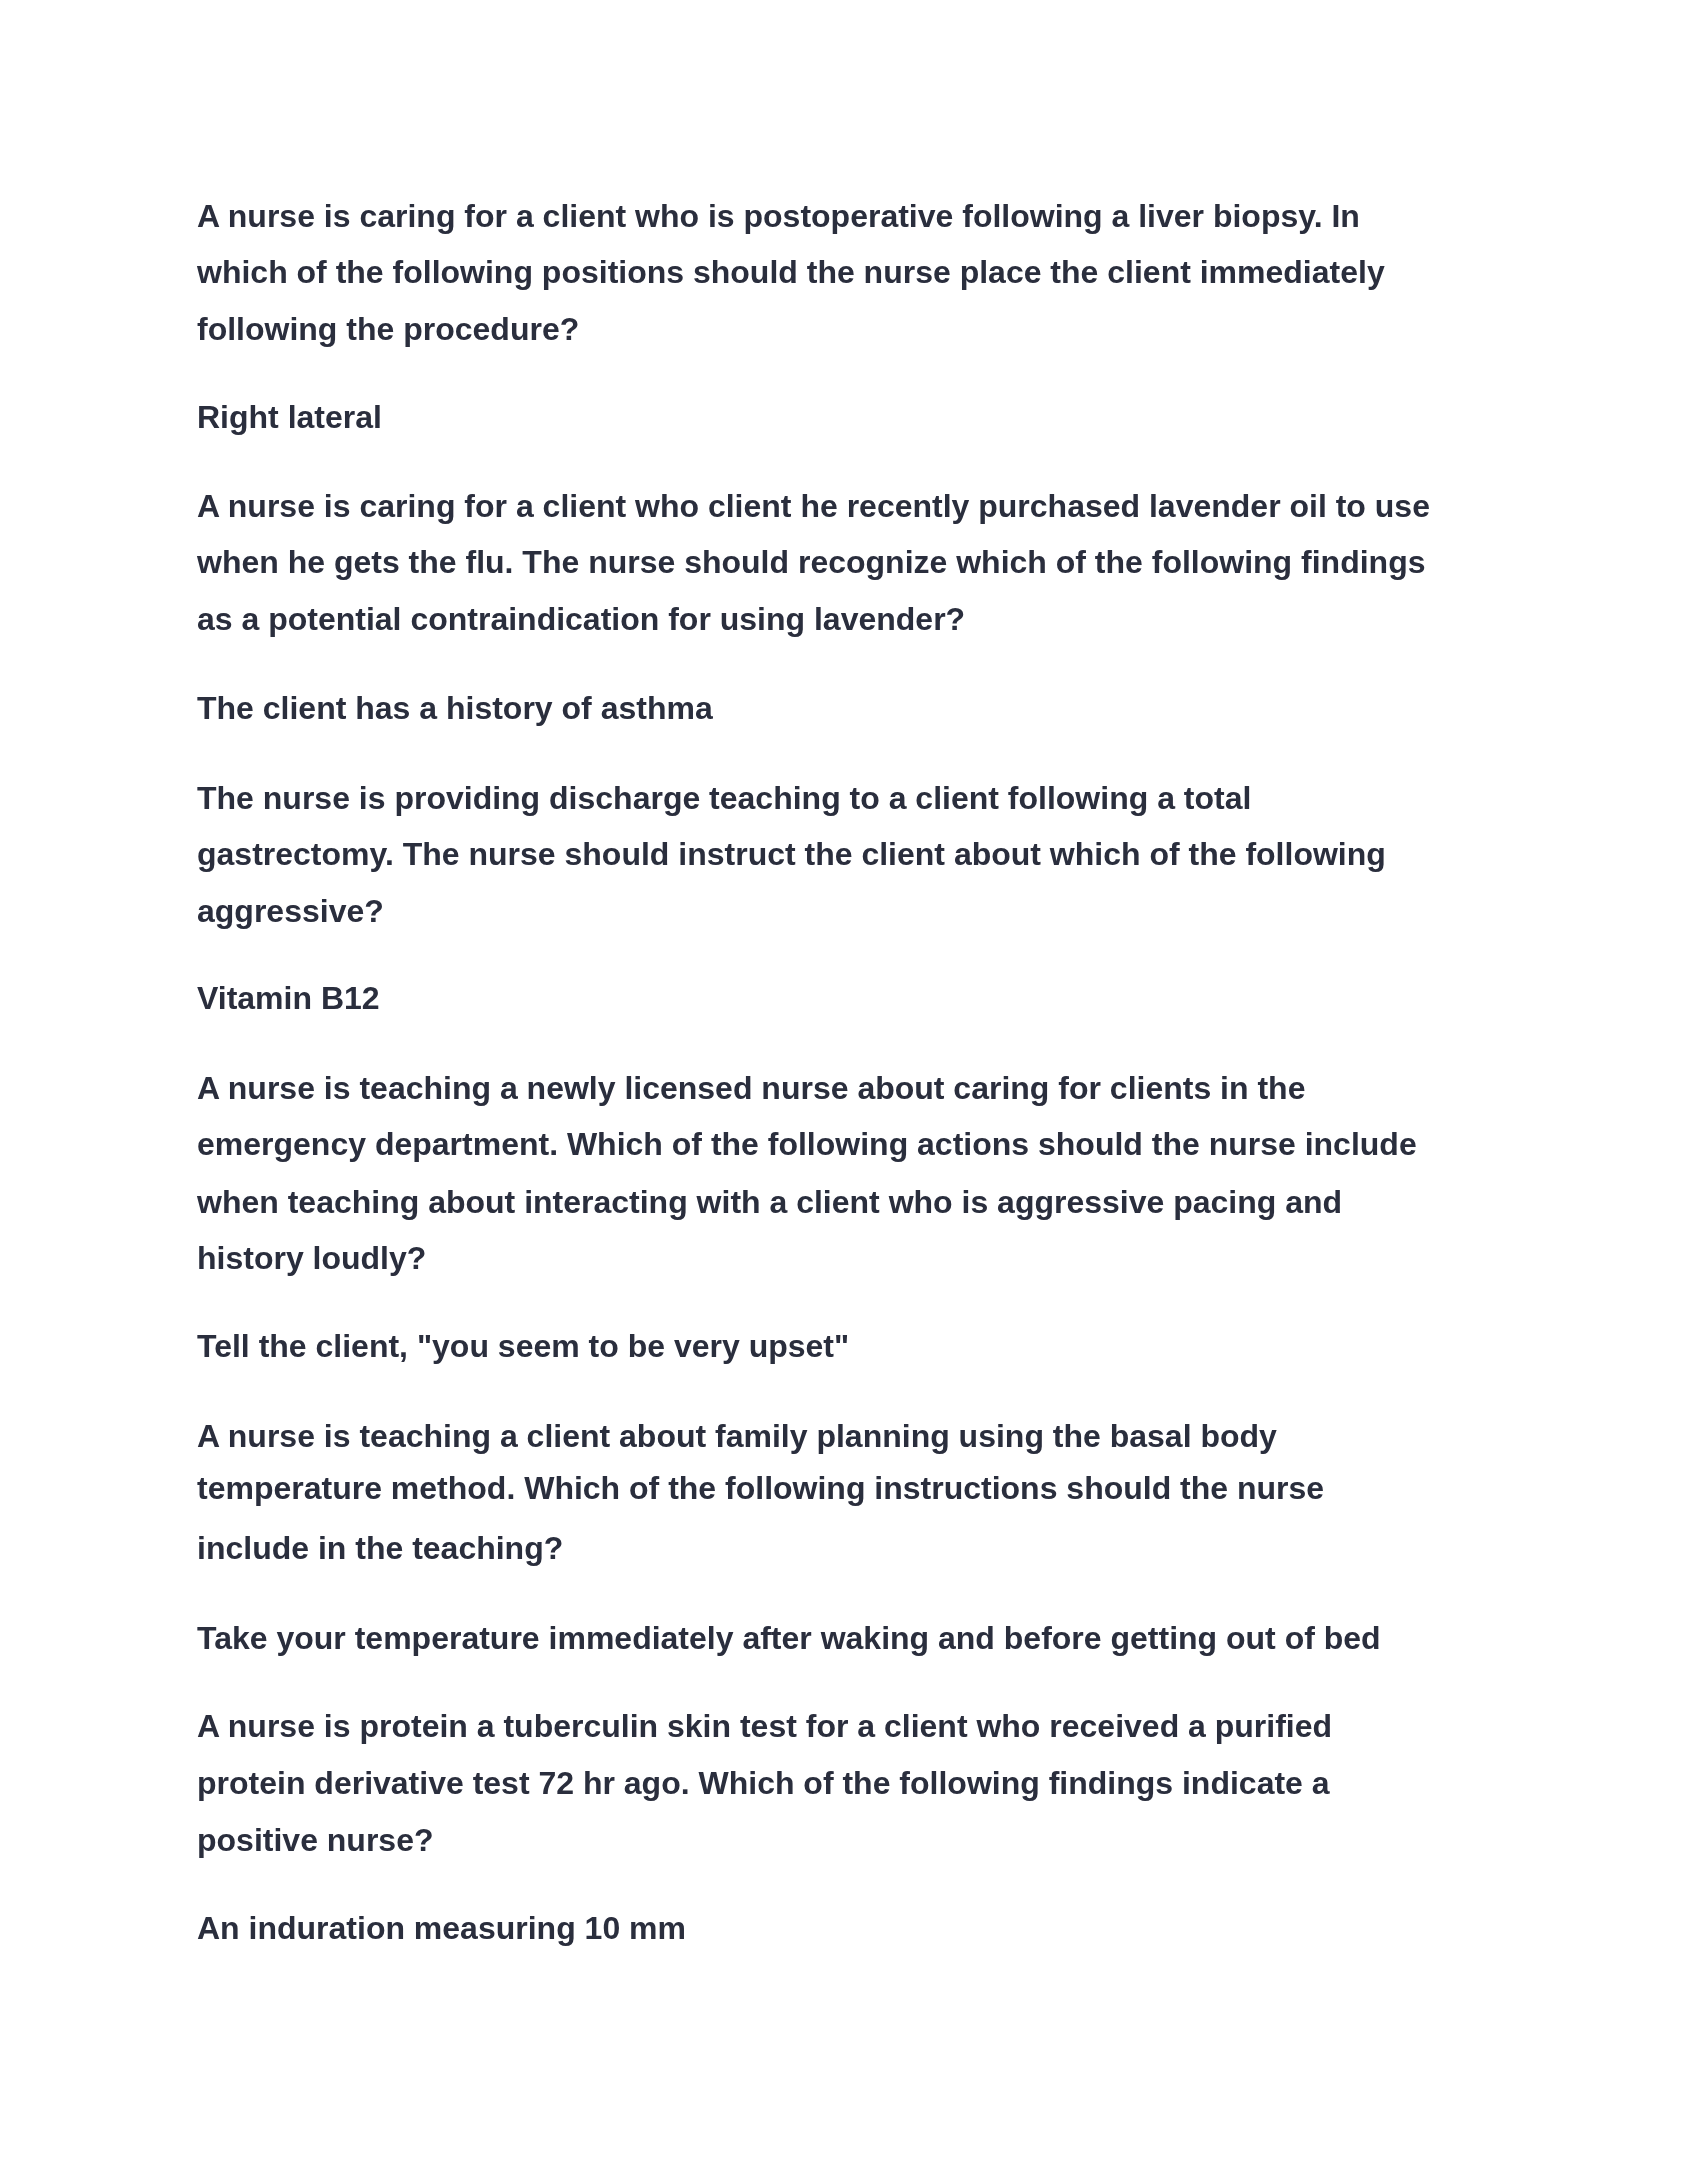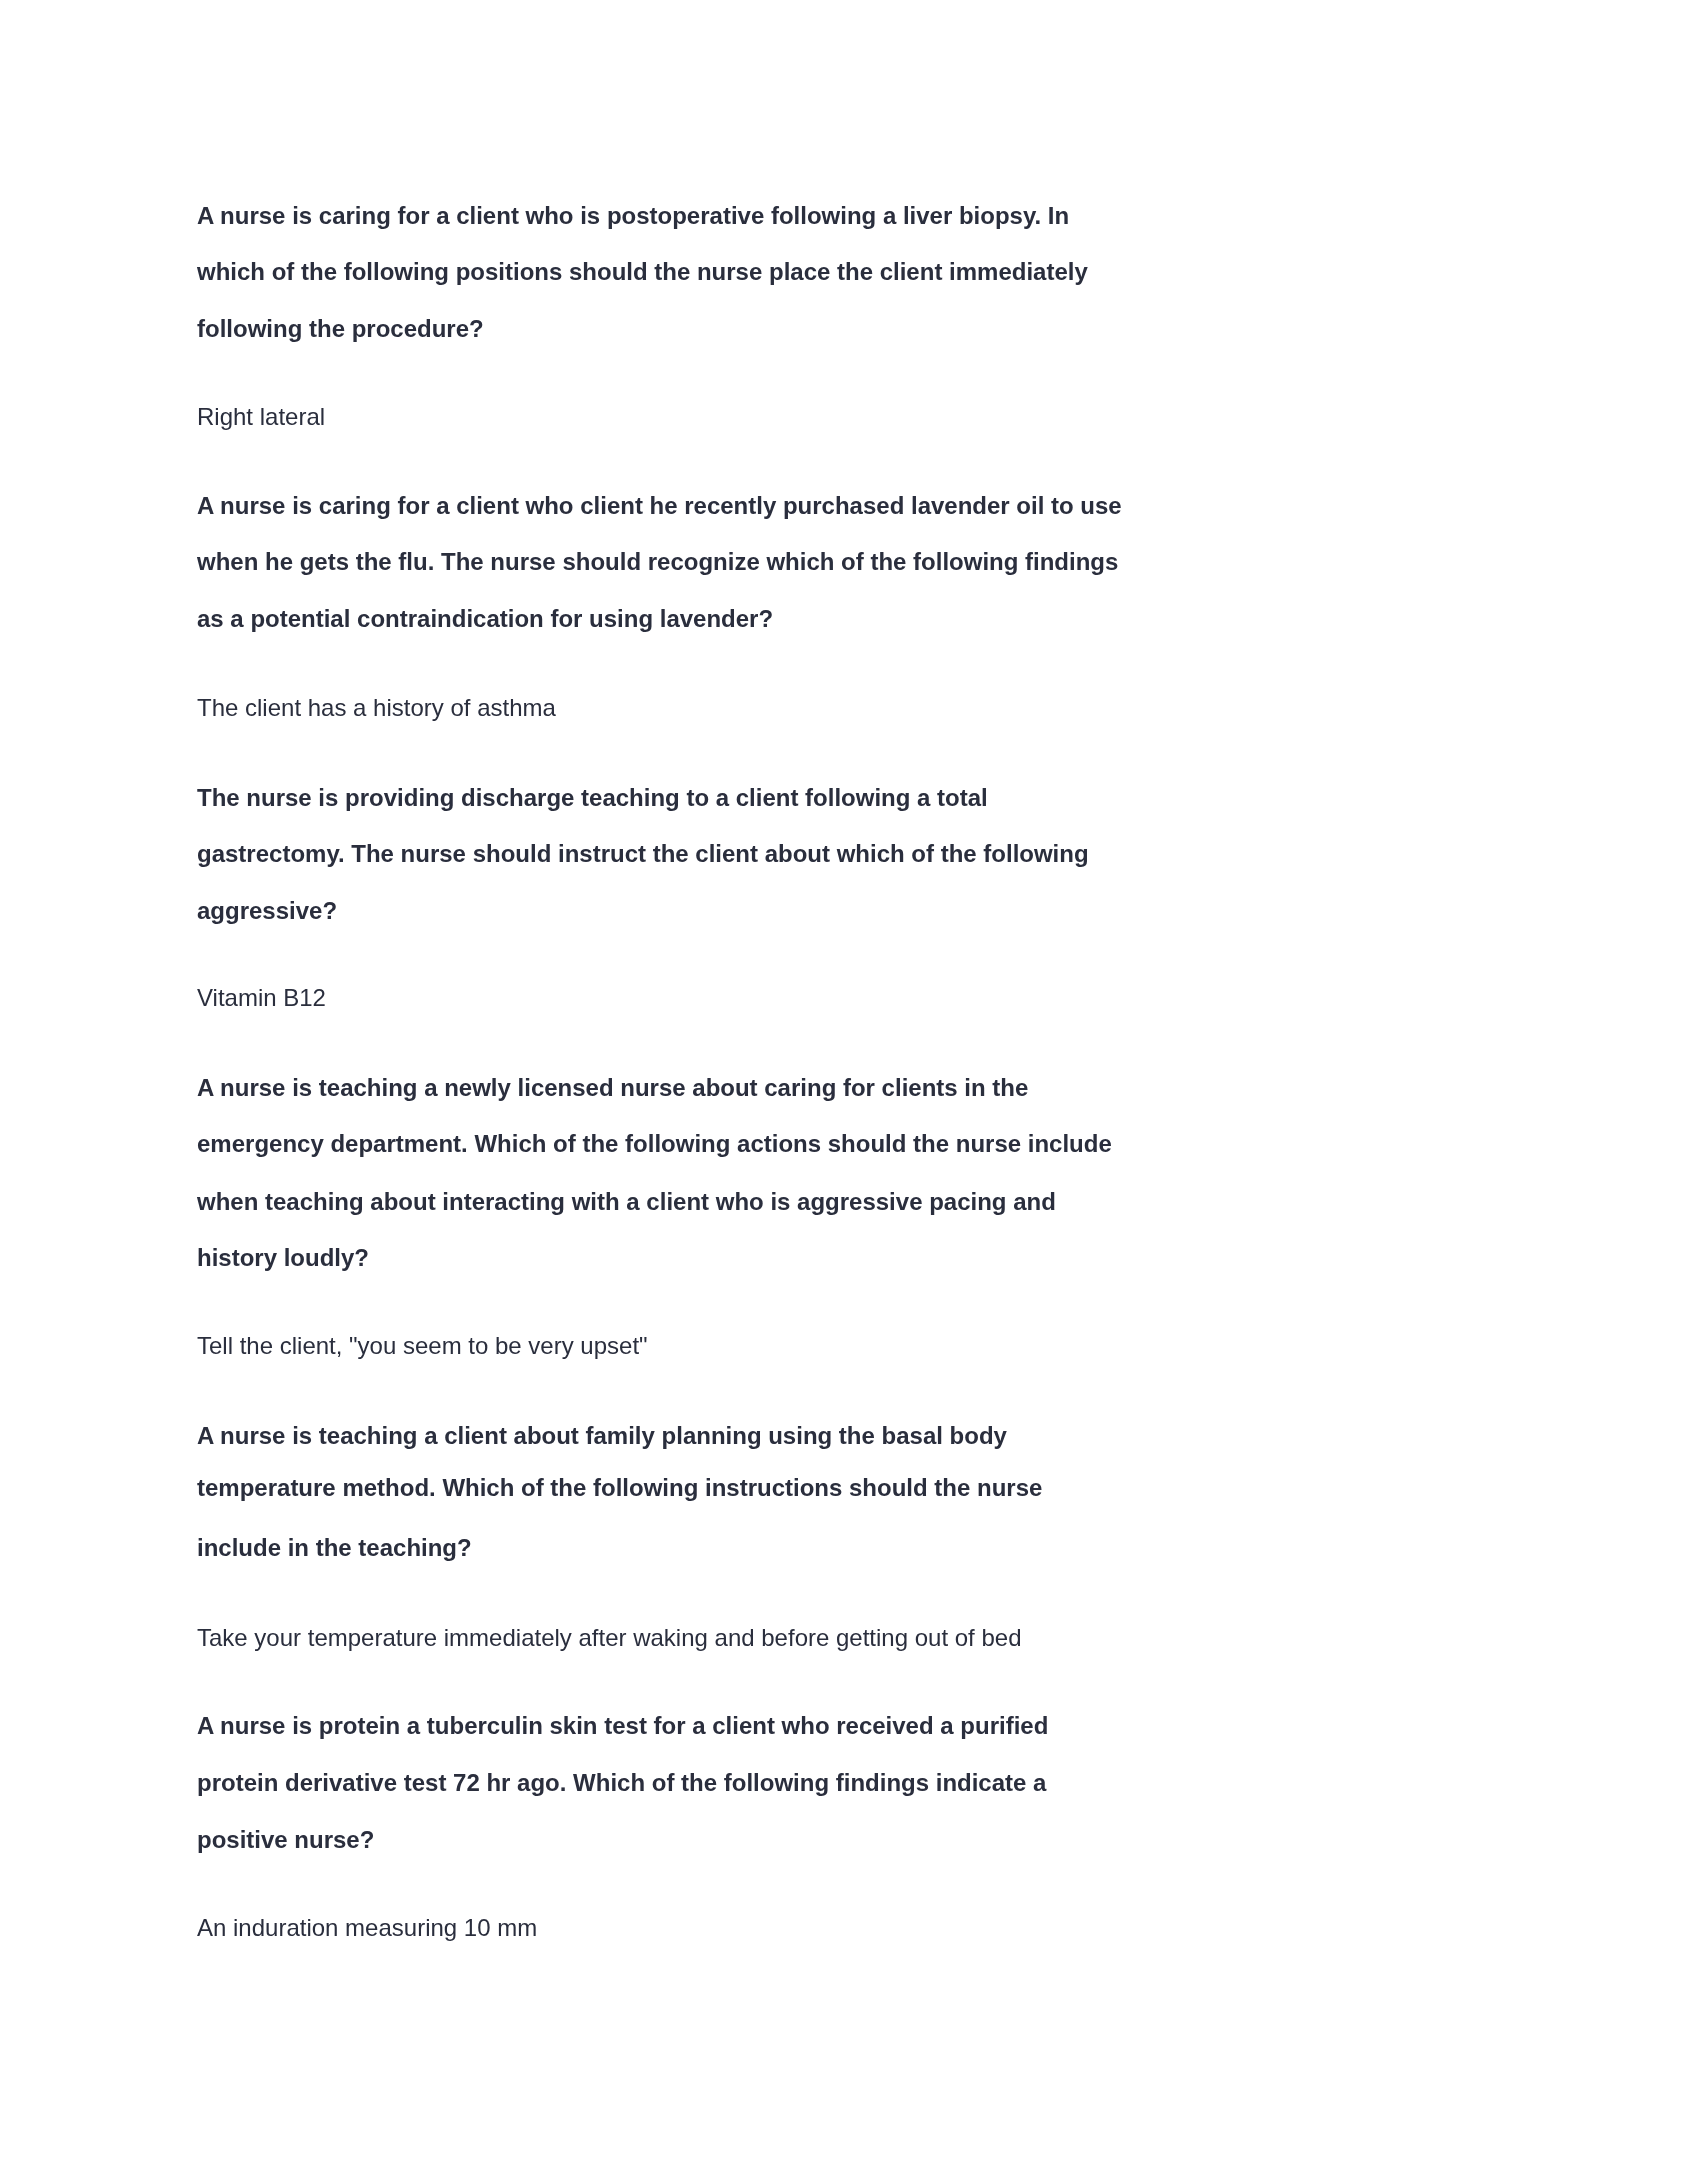--- a/index.html
+++ b/index.html
@@ -18,27 +18,27 @@
     .page {
       position: absolute;
       left: 0; top: 0;
       width: 1683px;
       height: 2178px;
     }
     .line {
       position: absolute;
       left: 197px;
       white-space: nowrap;
-      font-size: 24px;
+      font-size: 32px;
       line-height: 40px;
       height: 40px;
       transform: translateY(-20px);
     }
     .q { font-weight: bold; }
-    .a { font-weight: normal; }
+    .a { font-weight: bold; }
   </style>
 </head>
 <body>
 
 <div class="page">
 
   <section>
     <div class="line q" style="top:216px">A nurse is caring for a client who is postoperative following a liver biopsy. In</div>
     <div class="line q" style="top:272px">which of the following positions should the nurse place the client immediately</div>
     <div class="line q" style="top:329px">following the procedure?</div>

